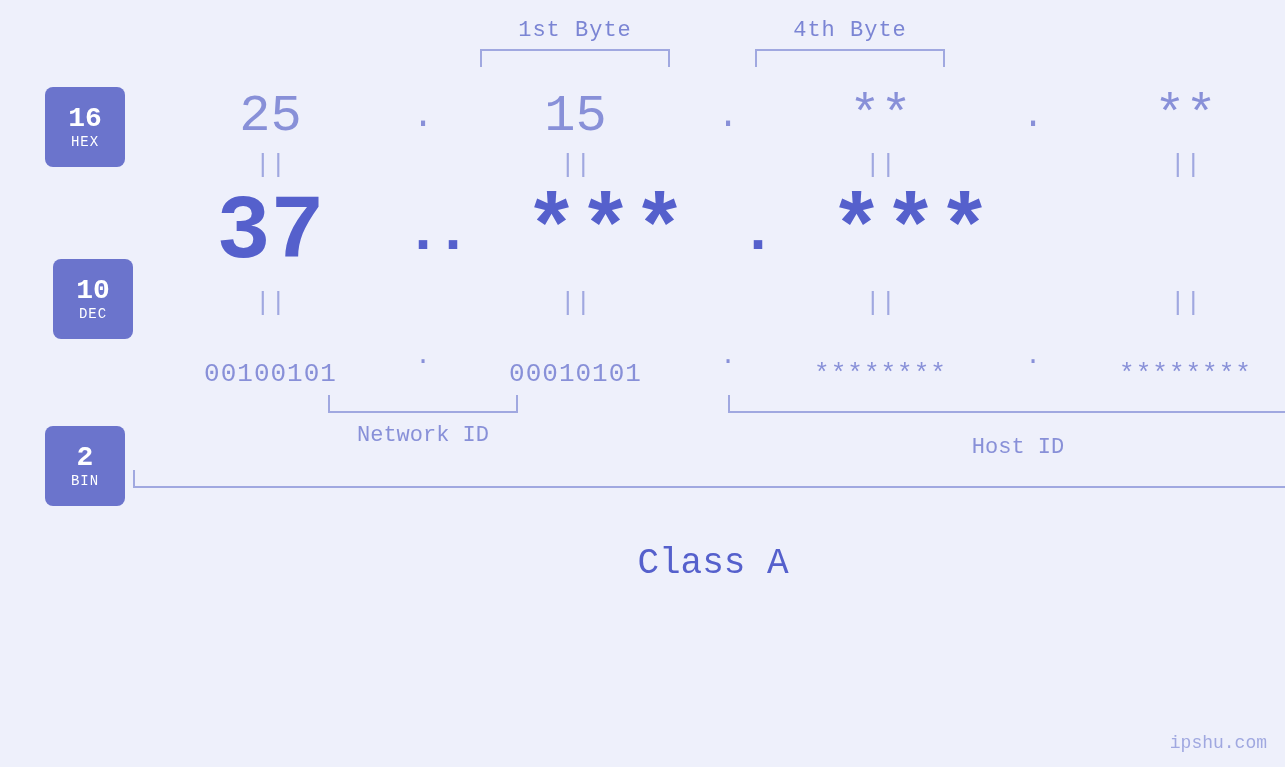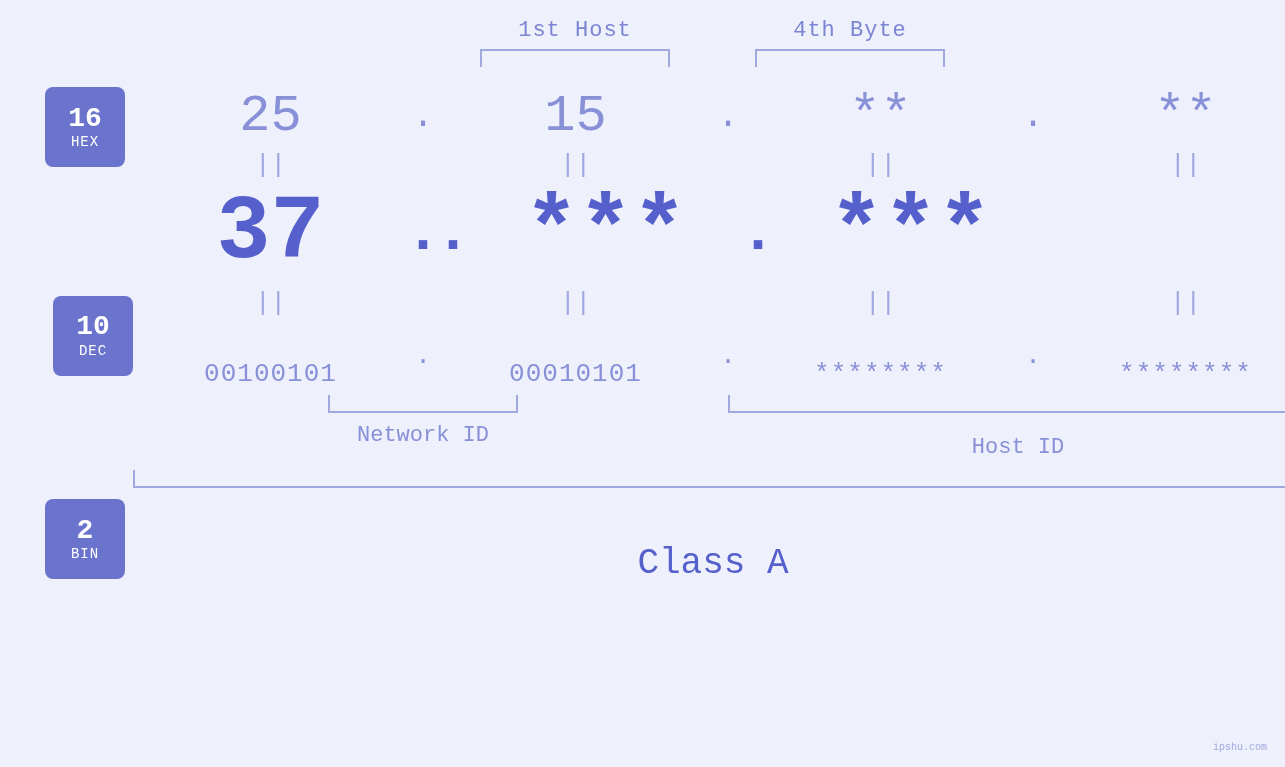--- a/index.html
+++ b/index.html
@@ -58,21 +58,21 @@
       width: 100%;
       margin-top: 10px;
       padding-left: 45px;
     }
 
     
     .left-labels {
       display: flex;
       flex-direction: column;
       align-items: flex-start;
-      justify-content: space-between;
+      justify-content: flex-start;
       width: 130px;
       gap: 0;
     }
 
     .base-badge {
       width: 80px;
       height: 80px;
       background-color: #6b74cc;
       border-radius: 8px;
       display: flex;
@@ -206,32 +206,32 @@
       font-size: 26px;
       color: #8890d8;
     }
 
     
     .watermark {
       position: absolute;
       bottom: 14px;
       right: 18px;
       color: #a0a8e0;
-      font-size: 10px;
+      font-size: 18px;
       font-family: 'Courier New', Courier, monospace;
     }
   </style>
 </head>
 <body>
 
 <div class="main-container">
 
   <div class="byte-headers">
     <div class="byte-header-cell">
-      <div>1st Host</div>
+      <div>1st Byte</div>
       <div class="byte-header-bracket"></div>
     </div>
     <div class="byte-header-cell">
       <div>4th Byte</div>
       <div class="byte-header-bracket"></div>
     </div>
   </div>
 
   <div class="content-area">
 

